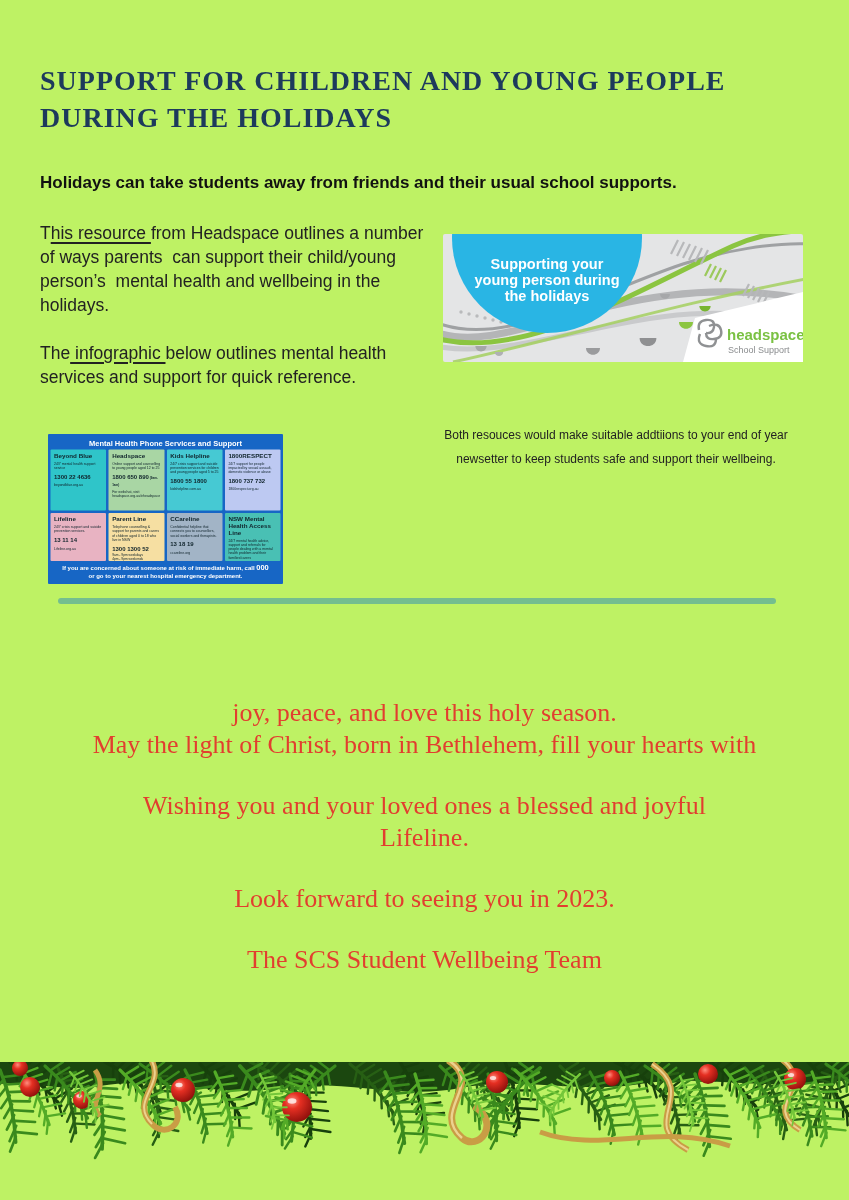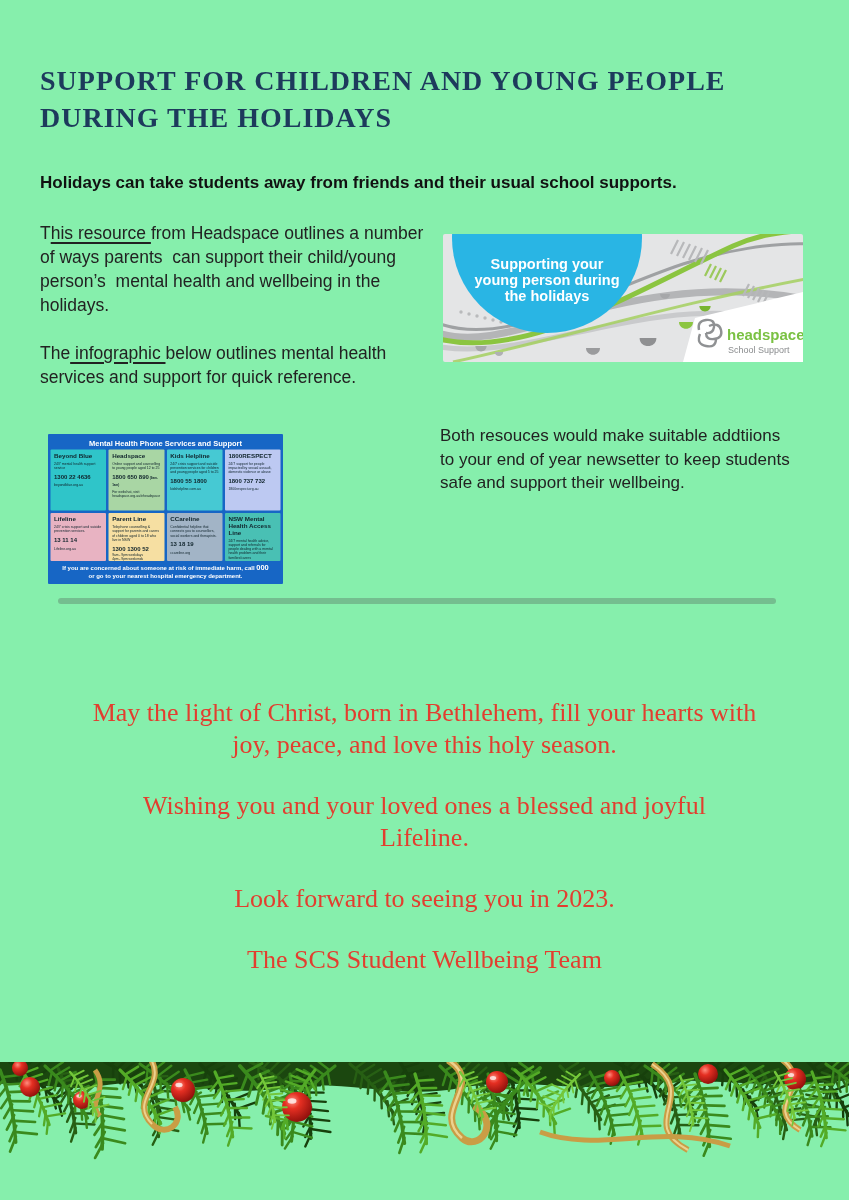--- a/index.html
+++ b/index.html
@@ -1,16 +1,16 @@
 <!DOCTYPE html>
 <html><head>
 <meta charset="utf-8">
 <style>
   html,body{margin:0;padding:0;background:#ffffff;}
-  .page{position:relative;width:849px;height:1200px;background:#86efac;overflow:hidden;
+  .page{position:relative;width:849px;height:1200px;background:#bef264;overflow:hidden;
         font-family:"Liberation Sans",sans-serif;color:#1f1f1f;}
 
   
   .title{position:absolute;left:40px;top:62px;width:740px;
          font-family:"Liberation Serif",serif;font-weight:600;
          font-size:28px;line-height:37px;letter-spacing:1px;}
   .title div{white-space:nowrap;}
 
   
   .lead{position:absolute;left:40px;top:173px;width:780px;
@@ -20,21 +20,21 @@
   .leftcol{position:absolute;left:40px;top:221px;width:402px;
            font-size:17.5px;line-height:24px;color:#222;}
   .leftcol p{margin:0 16px 24px 0;white-space:pre-wrap;}
   .ulink{text-decoration:underline;text-underline-offset:3px;text-decoration-thickness:1.5px;}
 
   
   .banner{position:absolute;left:443px;top:234px;width:360px;height:128px;}
 
   
   .rightnote{position:absolute;left:440px;top:424px;width:352px;
-             font-size:17px;line-height:23.5px;text-align:left;color:#222;}
+             font-size:12px;line-height:23.5px;text-align:center;color:#222;}
 
   
   .mini-outer{position:absolute;left:48px;top:415px;width:265px;height:150px;margin-top:19px;}
   .mini{width:470px;height:300px;transform:scale(.5);transform-origin:0 0;
         background:#1766c5;box-sizing:border-box;padding:5px;border-radius:2px;}
   .mini-header{height:26px;line-height:26px;text-align:center;color:#fff;
                font-weight:bold;font-size:15px;}
   .mini-grid{display:grid;grid-template-columns:repeat(4,1fr);
              grid-template-rows:122px 96px;gap:5px;}
   .cell{border-radius:2px;padding:6px 7px;box-sizing:border-box;color:#10242c;overflow:hidden;}
@@ -196,22 +196,22 @@
         <div>or go to your nearest hospital emergency department.</div>
       </div>
     </div>
   </div>
 
   <p class="rightnote" style="margin:0;">Both resouces would make suitable addtiions to your end of year newsetter to keep students safe and support their wellbeing.</p>
 
   <div class="divider" style="background-color: rgb(116, 190, 143);"></div>
 
   <div class="xmas" style="color: rgb(226, 62, 47);">
+    <p class="xl">joy, peace, and love this holy season.</p>
     <p class="xl">May the light of Christ, born in Bethlehem, fill your hearts with</p>
-    <p class="xl">joy, peace, and love this holy season.</p>
     <p class="xl gap">Wishing you and your loved ones a blessed and joyful</p>
     <p class="xl">Lifeline.</p>
     <p class="xl gap">Look forward to seeing you in 2023.</p>
     <p class="xl gap">The SCS Student Wellbeing Team</p>
   </div>
 
   <svg class="garland" viewBox="0 0 849 100">
     <defs>
       <g id="br">
         <path class="stem" d="M0,0 C18,4 40,12 62,26"></path>

